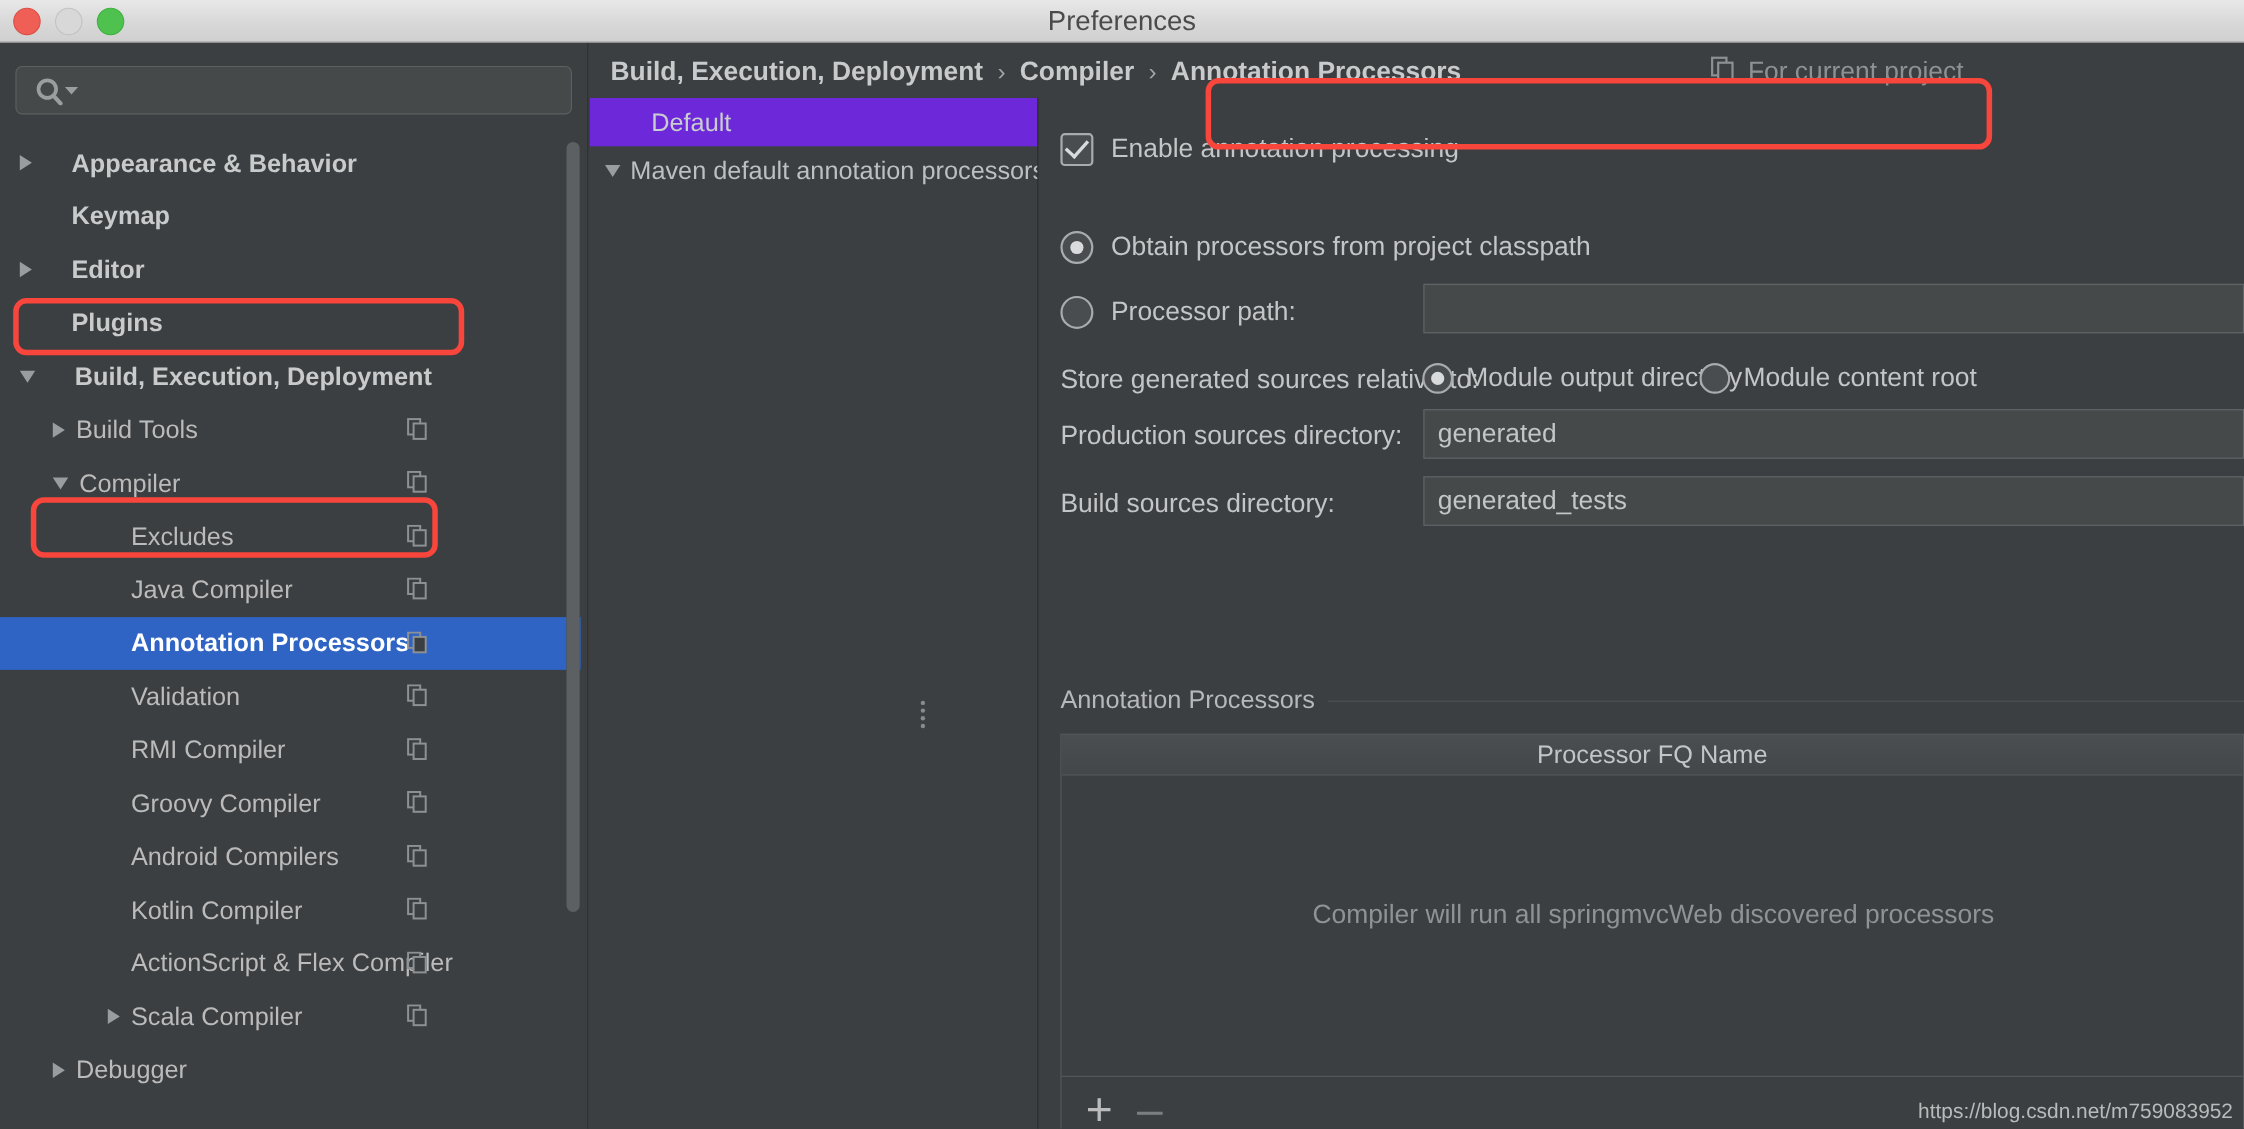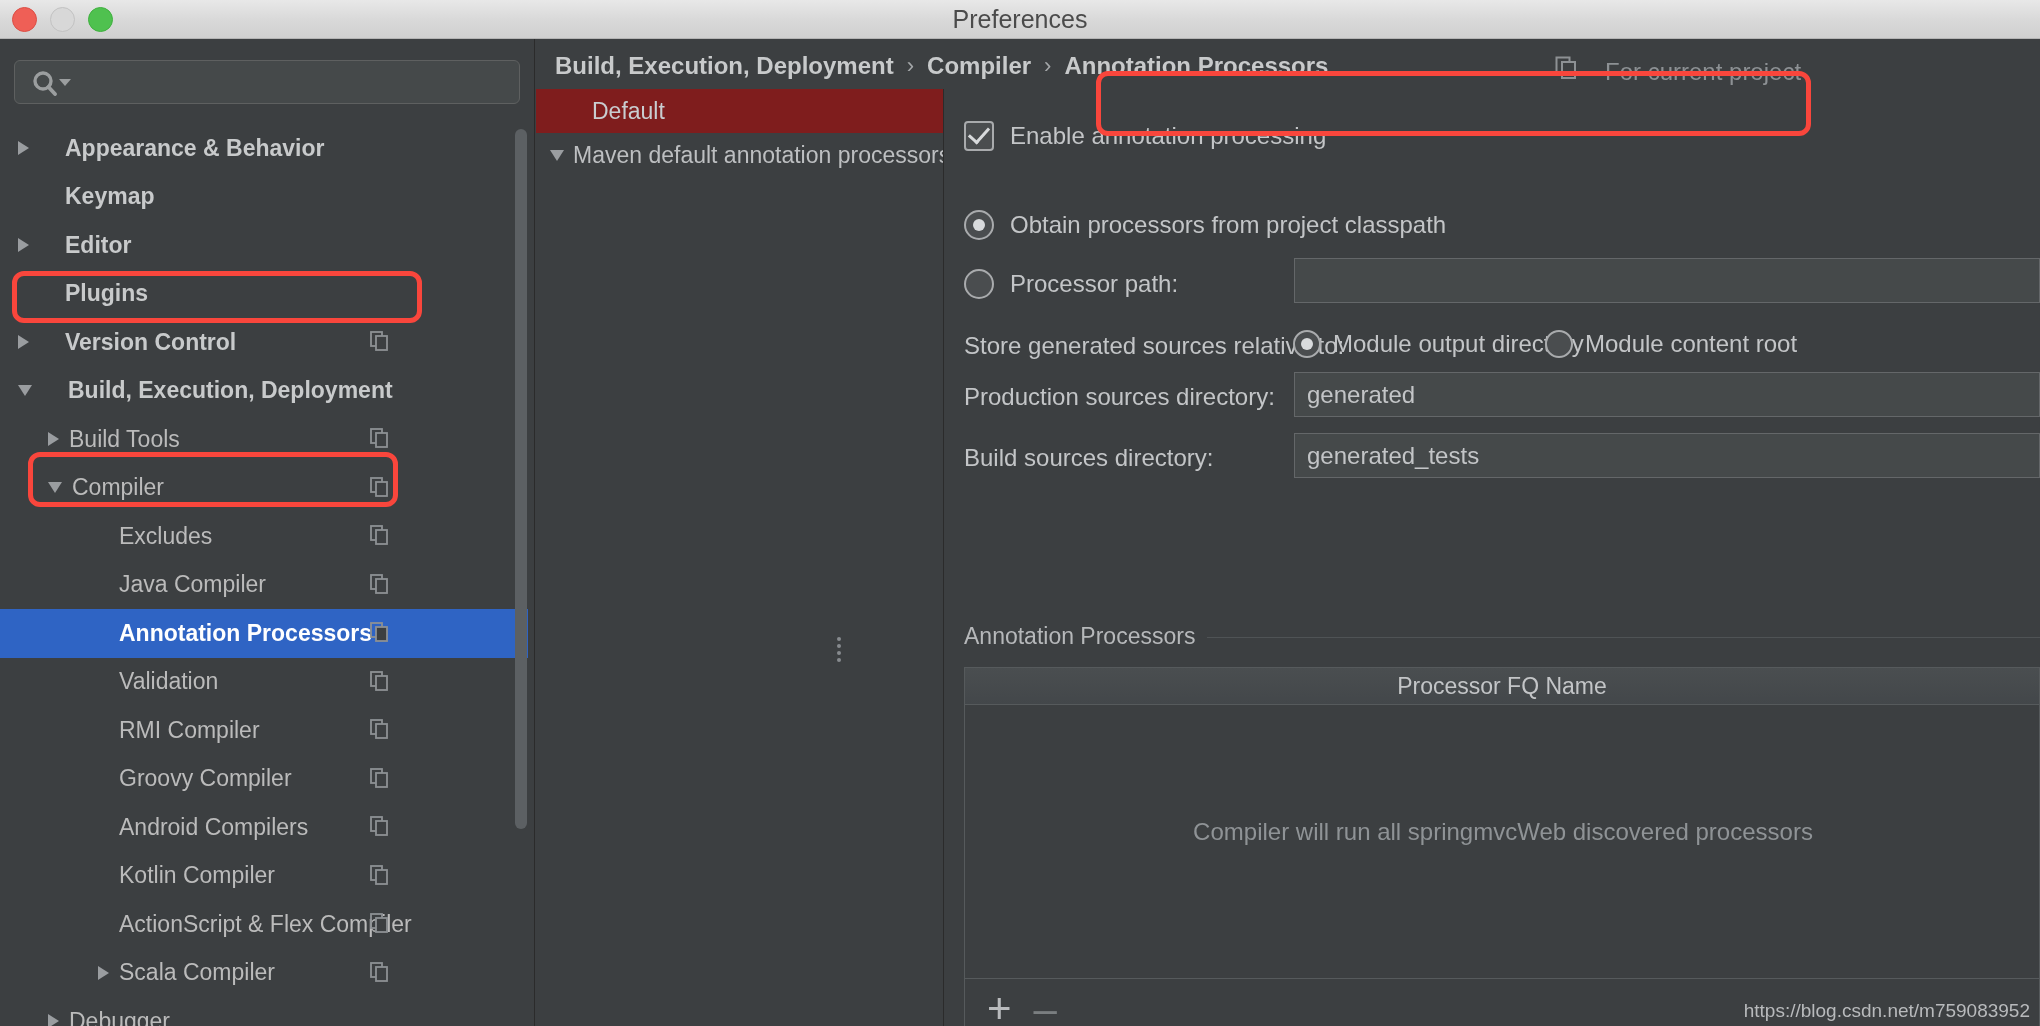--- a/index.html
+++ b/index.html
@@ -152,38 +152,38 @@
     display: flex; align-items: center;
     font-size: 24px; font-weight: bold; color: #c8cacb;
     white-space: nowrap;
   }
   .bc-sep {
     margin: 0 13px;
     color: #a3a6a8; font-weight: normal; font-size: 22px;
   }
   #for-project {
     position: absolute; left: 1020px; top: 7px;
-    height: 40px; display: flex; align-items: flex-end;
-    color: #8d9194; font-size: 24px; white-space: nowrap; gap: 16px;
+    height: 40px; display: flex; align-items: center;
+    color: #8d9194; font-size: 24px; white-space: nowrap;
   }
   #for-project .module-icon { margin-right: 10px; }
 
   
   #profiles {
     position: absolute; left: 1px; top: 50px;
     width: 407px; height: 937px;
     background: #3c3f41;
     border-right: 1px solid #2b2b2b;
     overflow: hidden;
   }
   .prow {
     height: 44px; display: flex; align-items: center;
     color: #bdbfc1; font-size: 23px; white-space: nowrap;
   }
-  .prow.sel { background: #7f1d1d; color: #c9cdd0; }
+  .prow.sel { background: #6d28d9; color: #c9cdd0; }
   .prow .arrow { margin-right: 9px; }
   .p-lvl0 { padding-left: 36px; }
   .p-lvl1 { padding-left: 14px; }
   .p-lvl2 { padding-left: 62px; }
   .folder-icon { margin-right: 9px; flex: 0 0 auto; }
 
   #splitter {
     position: absolute; left: 298px; top: 595px;
     width: 12px; height: 34px;
   }
@@ -337,28 +337,20 @@
           <span class="arrow none"></span>
           <span>Keymap</span>
         </div>
         <div class="tnode lvl0 bold">
           <span class="arrow right"></span>
           <span>Editor</span>
         </div>
         <div class="tnode lvl0 bold">
           <span class="arrow none"></span>
           <span>Plugins</span>
-        </div>
-        <div class="tnode lvl0 bold">
-          <span class="arrow right"></span>
-          <span>Version Control</span>
-          <span class="copyicon"><svg width="20" height="22" viewBox="0 0 20 22">
-              <rect x="1" y="1" width="11" height="14" fill="none" stroke="#8d9194" stroke-width="1.8"></rect>
-              <rect x="6" y="5" width="11" height="14" fill="#3c3f41" stroke="#8d9194" stroke-width="1.8"></rect>
-            </svg></span>
         </div>
         <div class="tnode lvl0 bold">
           <span class="arrow down"></span>
           <span>Build, Execution, Deployment</span>
         </div>
         <div class="tnode lvl1">
           <span class="arrow right"></span>
           <span>Build Tools</span>
           <span class="copyicon"><svg width="20" height="22" viewBox="0 0 20 22">
               <rect x="1" y="1" width="11" height="14" fill="none" stroke="#8d9194" stroke-width="1.8"></rect>

